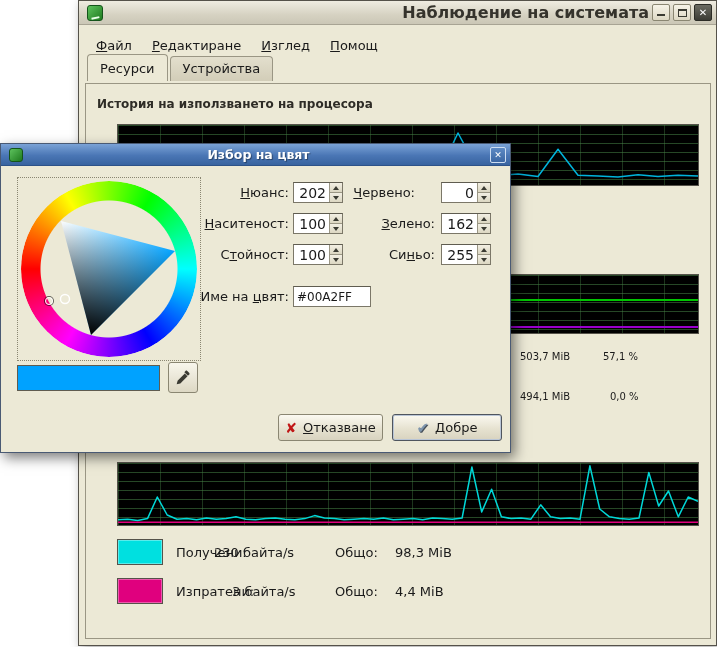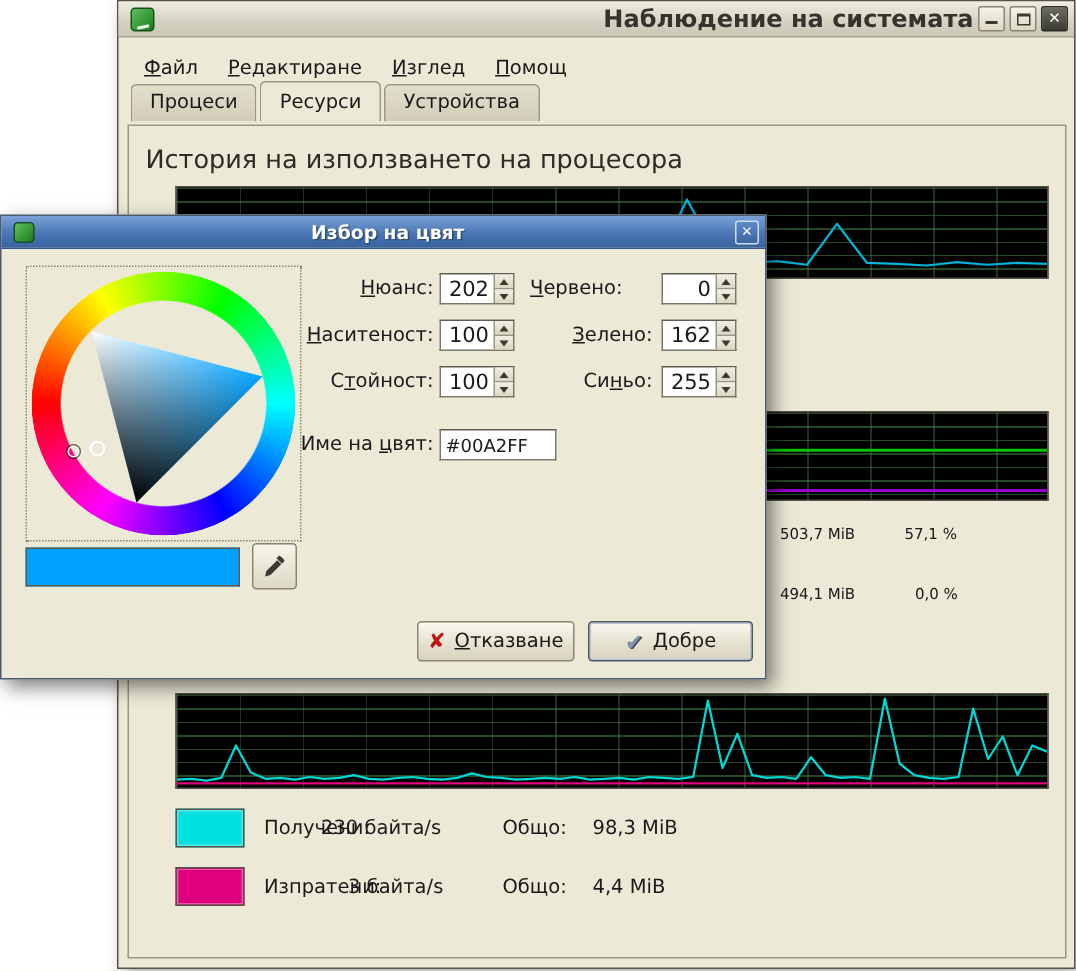--- a/index.html
+++ b/index.html
@@ -28,21 +28,21 @@
   .menu-item { padding:3px 7px; cursor:pointer;margin-top:16px; }
 
   .tabsrow { position:relative; height:27px; margin-top:4px; padding-left:8px; display:flex; align-items:flex-end; }
   .tab { padding:4px 12px 5px; background:linear-gradient(#e3dfcd,#d2cdb8); border:1px solid #9a9684;
     border-bottom:none; border-radius:4px 4px 0 0; margin-right:2px; font-size:13px; cursor:pointer; position:relative; }
   .tab.active { background:#ece9d6; padding-top:6px; z-index:3; font-weight:normal; }
 
   .notebook { position:absolute; left:6px; top:82px; width:626px; height:556px;
     border:1px solid #9a9684; background:#ece9d6; }
 
-  .section-heading { position:absolute; left:11px; font-weight:normal; font-size:17px; color:#2e2c26; }
+  .section-heading { position:absolute; left:11px; font-weight:bold; font-size:12px; color:#2e2c26; }
 
   .chart { position:absolute; background:#000;
     background-image:
       repeating-linear-gradient(to right, rgba(70,130,70,.40) 0 1px, transparent 1px 42px),
       repeating-linear-gradient(to bottom, rgba(70,130,70,.55) 0 1px, transparent 1px 9px);
     border:1px solid #55524a; }
   .chart svg { position:absolute; left:0; top:0; }
 
   .mem-val { position:absolute; font-size:10px; }
 
@@ -122,21 +122,20 @@
   </div>
 
   <div class="menubar">
     <span class="menu-item"><u>Ф</u>айл</span>
     <span class="menu-item"><u>Р</u>едактиране</span>
     <span class="menu-item"><u>И</u>зглед</span>
     <span class="menu-item"><u>П</u>омощ</span>
   </div>
 
   <div class="tabsrow">
-    <span class="tab">Процеси</span>
     <span class="tab active">Ресурси</span>
     <span class="tab">Устройства</span>
   </div>
 
   <div class="notebook">
     <div class="section-heading" style="top:13px;">История на използването на процесора</div>
 
     <div class="chart" style="left:31px; top:40px; width:582px; height:62px;">
         <svg width="580" height="60">
           <polyline points="0.0,50.9 20.0,52.0 40.0,49.7 60.0,51.5 80.0,48.6 100.0,50.3 120.0,52.6 140.0,51.5 160.0,37.0 180.0,49.7 200.0,51.5 220.0,50.3 240.0,52.0 260.0,48.0 280.0,50.9 300.0,52.0 320.0,49.7 340.0,8.0 360.0,45.1 380.0,50.3 400.0,49.1 420.0,51.5 440.0,24.2 460.0,50.3 480.0,50.9 500.0,52.0 520.0,49.7 540.0,51.5 560.0,50.3 580.0,50.9" fill="none" stroke="#00b4dc" stroke-width="1.5" stroke-linejoin="round"></polyline>

